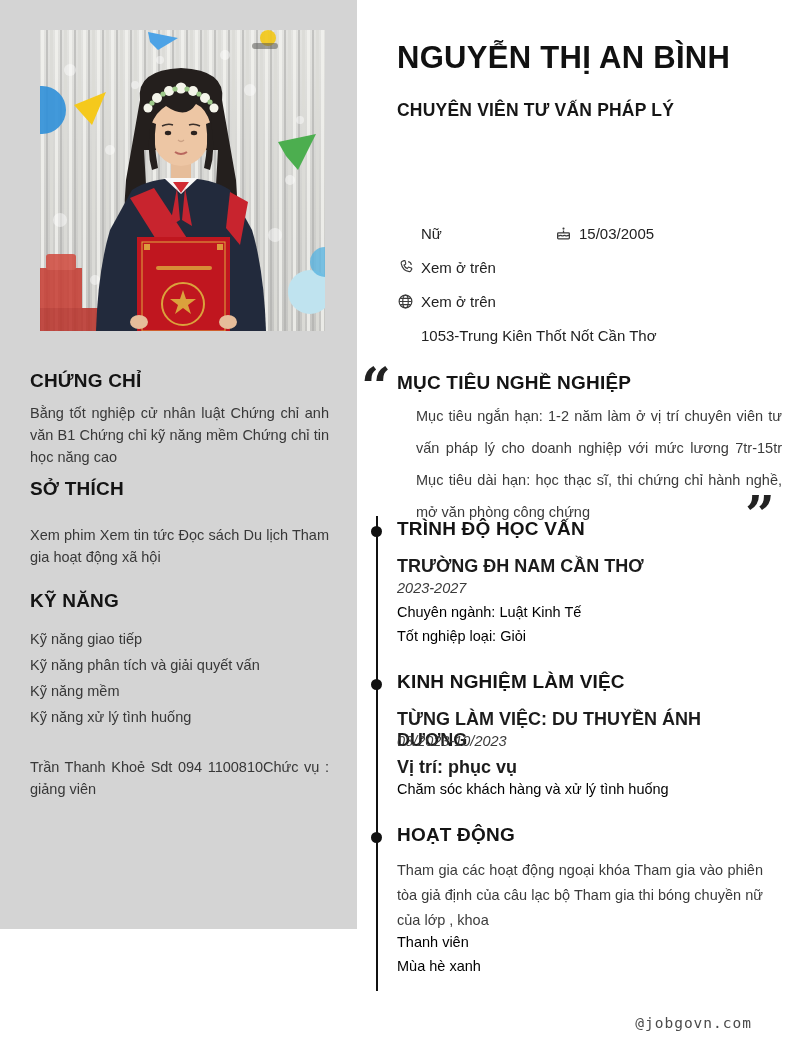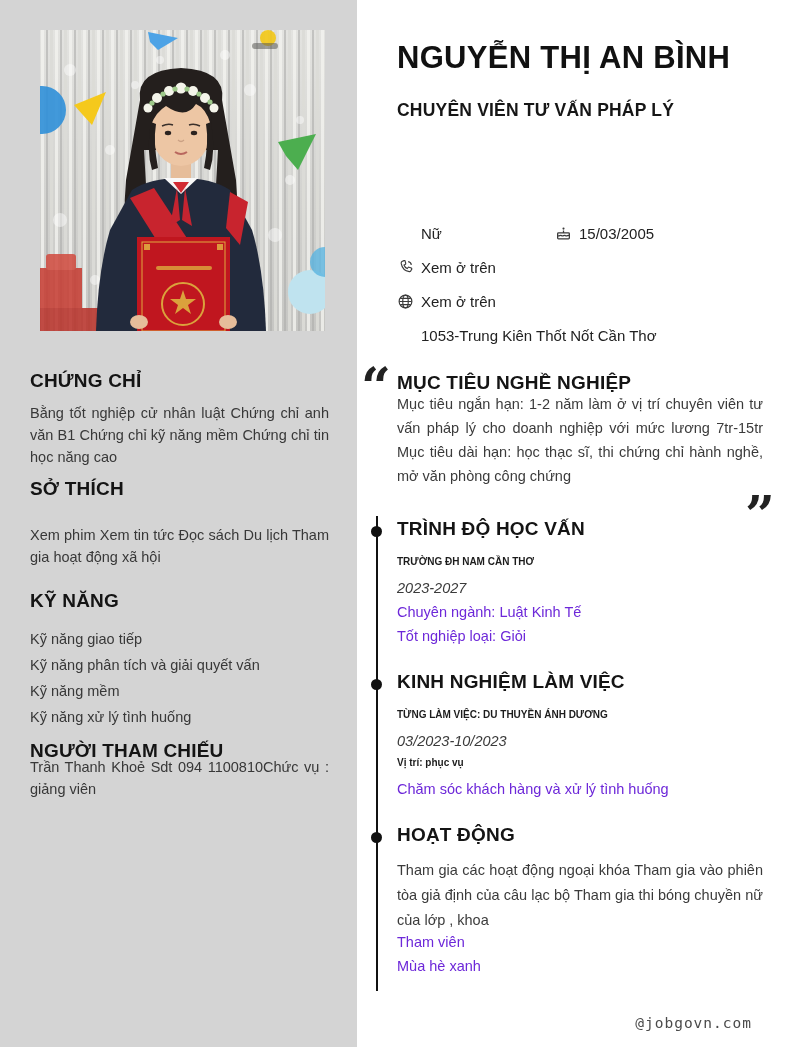--- a/index.html
+++ b/index.html
@@ -1,41 +1,41 @@
 <!DOCTYPE html>
 <html><head>
 <meta charset="utf-8">
 <style>
   html,body{margin:0;padding:0;background:#ffffff;}
   #cv{position:relative;width:790px;height:1047px;background:#ffffff;overflow:hidden;
       font-family:"Liberation Sans",sans-serif;color:#1a1a1a;}
   
-  .sidebar{position:absolute;left:0;top:0;width:357px;height:1047px;background:#d4d4d4;}
+  .sidebar{position:absolute;left:0;top:0;width:357px;height:929px;background:#d4d4d4;}
   .photo{position:absolute;left:40px;top:30px;width:285px;height:301px;overflow:hidden;}
   .side-h{position:absolute;left:30px;width:300px;font-size:19px;font-weight:bold;color:#141414;letter-spacing:.2px;}
   .side-p{position:absolute;left:30px;width:299px;font-size:14.5px;line-height:22px;color:#383838;text-align:justify;}
   .skill-line{height:26px;line-height:26px;text-align:left;}
   
   .main{position:absolute;left:357px;top:0;width:419px;height:1047px;background:#ffffff;}
   .name{position:absolute;left:40px;top:40px;width:370px;font-size:31px;font-weight:bold;color:#111;letter-spacing:.3px;}
   .role{position:absolute;left:40px;top:100px;width:360px;font-size:17.5px;font-weight:bold;color:#161616;letter-spacing:.2px;}
   .info-row{position:absolute;left:40px;width:366px;height:24px;display:flex;align-items:center;font-size:15px;color:#222;}
   .ic{width:24px;display:flex;align-items:center;justify-content:flex-start;flex:0 0 24px;}
   .info-left{width:134px;flex:0 0 134px;}
   .sec-h{position:absolute;left:40px;font-size:19px;font-weight:bold;color:#141414;letter-spacing:.2px;}
   .para{position:absolute;left:40px;width:366px;font-size:14.5px;color:#3b3b3b;text-align:justify;}
-  .obj-para{top:392px;line-height:24px;}
+  .obj-para{top:400px;line-height:32px;margin-left:19px;}
   .quote{position:absolute;font-family:"DejaVu Serif",serif;font-weight:bold;color:#222;font-size:52px;line-height:30px;}
   .q-open{left:4px;top:372px;}
   .q-close{left:388px;top:500px;}
   .tl-line{position:absolute;left:19px;top:516px;width:2px;height:475px;background:#111;}
   .bullet{position:absolute;left:14px;width:11px;height:11px;border-radius:50%;background:#111;}
-  .sub-b{position:absolute;left:40px;width:366px;font-size:10px;font-weight:bold;color:#1c1c1c;}
+  .sub-b{position:absolute;left:40px;width:366px;font-size:18px;font-weight:bold;color:#1c1c1c;}
   .sub-i{position:absolute;left:40px;width:366px;font-size:14.5px;font-style:italic;color:#3b3b3b;}
-  .sub-n{position:absolute;left:40px;width:366px;font-size:14.5px;color:#6d28d9;}
+  .sub-n{position:absolute;left:40px;width:366px;font-size:14.5px;color:#000000;}
   .watermark{position:absolute;right:38px;bottom:16px;font-family:"DejaVu Sans Mono",monospace;
              font-size:14.5px;color:#4a4a4a;letter-spacing:1px;}
   svg{display:block;}
 </style>
 </head>
 <body>
 
 <div id="cv">
 
   <div class="sidebar">
@@ -154,21 +154,20 @@
     <div class="side-p" style="top:524px">Xem phim Xem tin tức Đọc sách Du lịch Tham gia hoạt động xã hội</div>
 
     <div class="side-h" style="top:590px">KỸ NĂNG</div>
     <div class="side-p" style="top:626px">
       <div class="skill-line">Kỹ năng giao tiếp</div>
       <div class="skill-line">Kỹ năng phân tích và giải quyết vấn</div>
       <div class="skill-line">Kỹ năng mềm</div>
       <div class="skill-line">Kỹ năng xử lý tình huống</div>
     </div>
 
-    <div class="side-h" style="top:740px">NGƯỜI THAM CHIẾU</div>
     <div class="side-p" style="top:756px">Trần Thanh Khoẻ Sdt 094 1100810Chức vụ : giảng viên</div>
   </div>
 
   <div class="main">
 
     <div class="name">NGUYỄN THỊ AN BÌNH</div>
     <div class="role">CHUYÊN VIÊN TƯ VẤN PHÁP LÝ</div>
 
     <div class="info-row" style="top:221px">
       <span class="ic"></span>
@@ -227,18 +226,18 @@
     <div class="bullet" style="top:679px"></div>
     <div class="sec-h" style="top:671px">KINH NGHIỆM LÀM VIỆC</div>
     <div class="sub-b" style="top:709px">TỪNG LÀM VIỆC: DU THUYỀN ÁNH DƯƠNG</div>
     <div class="sub-i" style="top:733px">03/2023-10/2023</div>
     <div class="sub-b" style="top:757px">Vị trí: phục vụ</div>
     <div class="sub-n" style="top:781px">Chăm sóc khách hàng và xử lý tình huống</div>
 
     <div class="bullet" style="top:832px"></div>
     <div class="sec-h" style="top:824px">HOẠT ĐỘNG</div>
     <div class="para" style="top:858px;line-height:25px">Tham gia các hoạt động ngoại khóa Tham gia vào phiên tòa giả định của câu lạc bộ Tham gia thi bóng chuyền nữ của lớp , khoa</div>
-    <div class="sub-n" style="top:934px">Tham viên</div>
+    <div class="sub-n" style="top:934px">Thanh viên</div>
     <div class="sub-n" style="top:958px">Mùa hè xanh</div>
   </div>
 
   <div class="watermark">@jobgovn.com</div>
 </div>
 
 </body></html>

